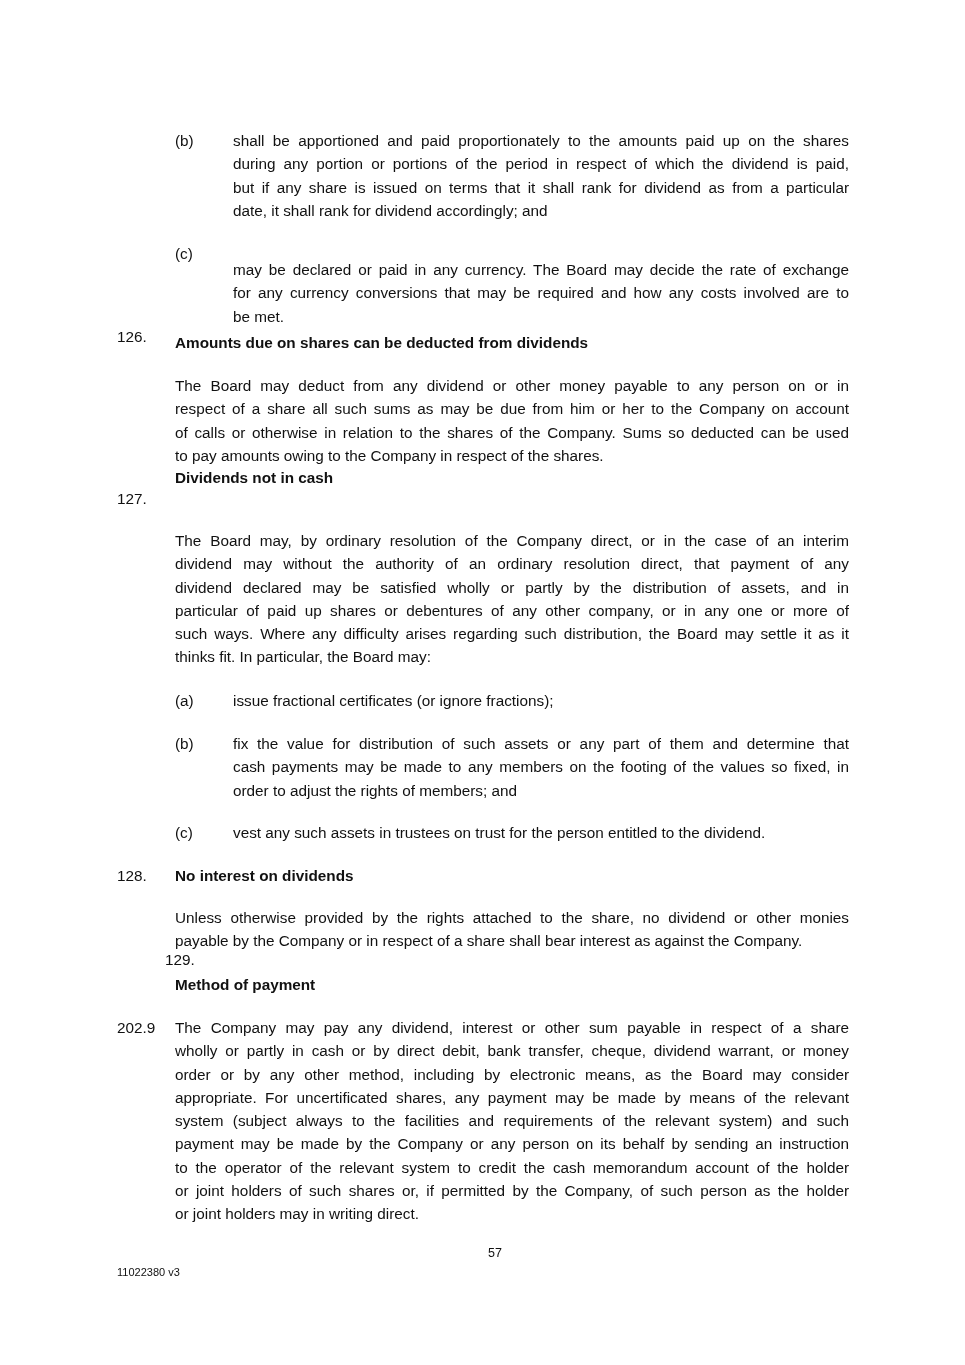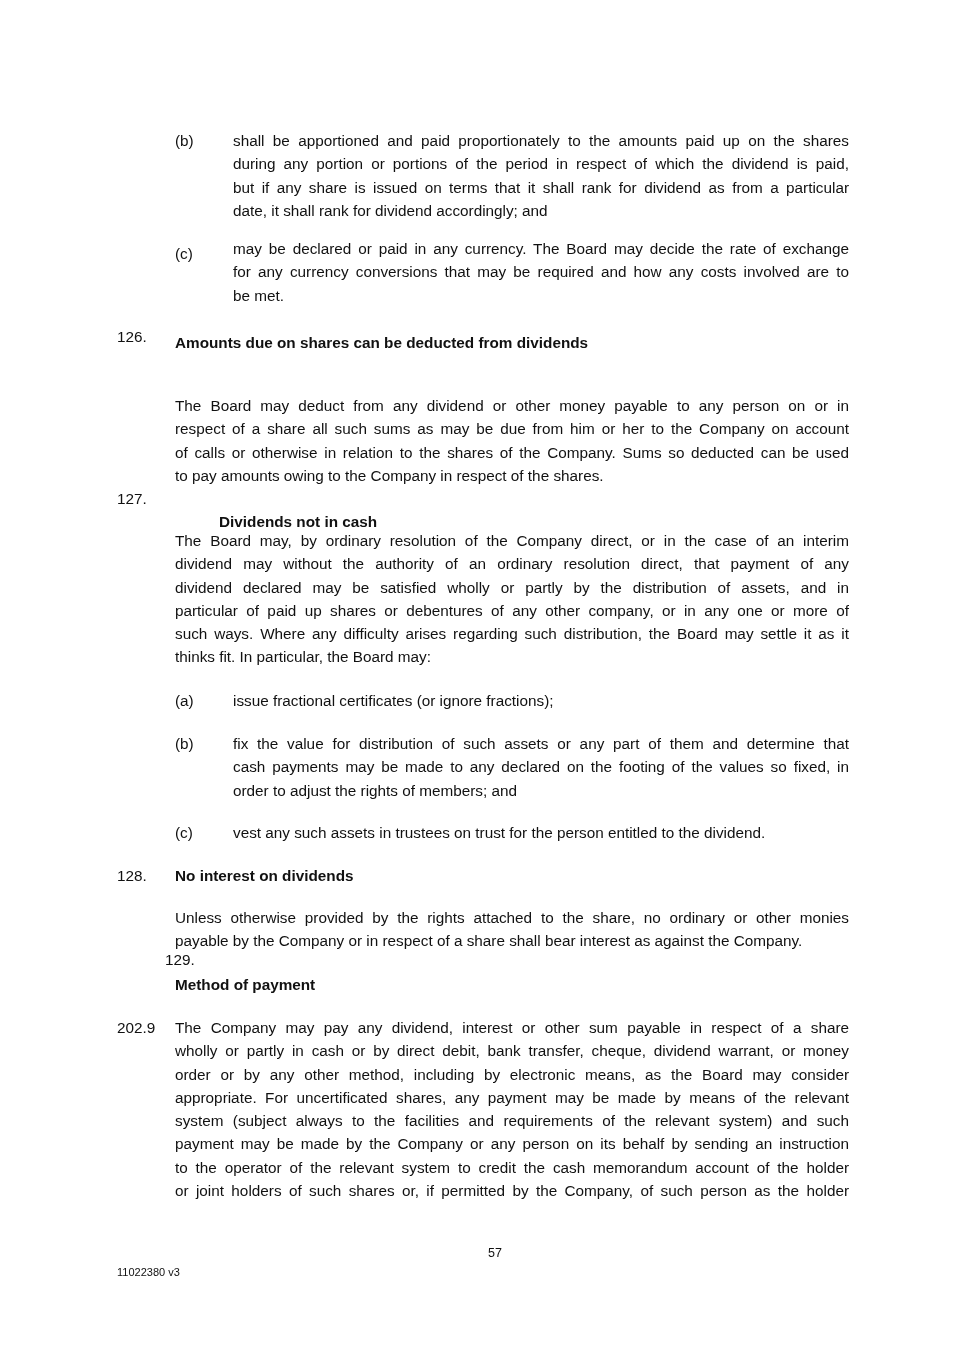--- a/index.html
+++ b/index.html
@@ -79,81 +79,82 @@
 
   <div class="sub-label" style="top:129px;">(b)</div>
   <div class="text-body sub" style="top:129px;">
     <div class="line just">shall be apportioned and paid proportionately to the amounts paid up on the shares</div>
     <div class="line just">during any portion or portions of the period in respect of which the dividend is paid,</div>
     <div class="line just">but if any share is issued on terms that it shall rank for dividend as from a particular</div>
     <div class="line">date, it shall rank for dividend accordingly; and</div>
   </div>
 
   <div class="sub-label" style="top:242px;">(c)</div>
-  <div class="text-body sub" style="top:237px;">
+  <div class="text-body sub" style="top:258px;">
     <div class="line just">may be declared or paid in any currency. The Board may decide the rate of exchange</div>
     <div class="line just">for any currency conversions that may be required and how any costs involved are to</div>
     <div class="line">be met.</div>
   </div>
 
   <div class="num" style="top:325px;">126.</div>
   <div class="heading" style="top:331px;">Amounts due on shares can be deducted from dividends</div>
-  <div class="text-body" style="top:374px;margin-top:20px;">
+  <div class="text-body" style="top:374px;">
     <div class="line just">The Board may deduct from any dividend or other money payable to any person on or in</div>
     <div class="line just">respect of a share all such sums as may be due from him or her to the Company on account</div>
     <div class="line just">of calls or otherwise in relation to the shares of the Company. Sums so deducted can be used</div>
     <div class="line">to pay amounts owing to the Company in respect of the shares.</div>
   </div>
 
   <div class="num" style="top:487px;">127.</div>
-  <div class="heading" style="top:510px;margin-left:44px;">Dividends not in cash</div>
+  <div class="heading" style="top:466px;">Dividends not in cash</div>
   <div class="text-body" style="top:529px;">
     <div class="line just">The Board may, by ordinary resolution of the Company direct, or in the case of an interim</div>
     <div class="line just">dividend may without the authority of an ordinary resolution direct, that payment of any</div>
     <div class="line just">dividend declared may be satisfied wholly or partly by the distribution of assets, and in</div>
     <div class="line just">particular of paid up shares or debentures of any other company, or in any one or more of</div>
     <div class="line just">such ways. Where any difficulty arises regarding such distribution, the Board may settle it as it</div>
     <div class="line">thinks fit. In particular, the Board may:</div>
   </div>
 
   <div class="sub-label" style="top:689px;">(a)</div>
   <div class="text-body sub" style="top:689px;">
     <div class="line">issue fractional certificates (or ignore fractions);</div>
   </div>
 
   <div class="sub-label" style="top:732px;">(b)</div>
   <div class="text-body sub" style="top:732px;">
     <div class="line just">fix the value for distribution of such assets or any part of them and determine that</div>
-    <div class="line just">cash payments may be made to any declared on the footing of the values so fixed, in</div>
+    <div class="line just">cash payments may be made to any members on the footing of the values so fixed, in</div>
     <div class="line">order to adjust the rights of members; and</div>
   </div>
 
   <div class="sub-label" style="top:821px;">(c)</div>
   <div class="text-body sub" style="top:821px;">
     <div class="line">vest any such assets in trustees on trust for the person entitled to the dividend.</div>
   </div>
 
   <div class="num" style="top:864px;">128.</div>
   <div class="heading" style="top:864px;">No interest on dividends</div>
   <div class="text-body" style="top:906px;">
-    <div class="line just">Unless otherwise provided by the rights attached to the share, no ordinary or other monies</div>
+    <div class="line just">Unless otherwise provided by the rights attached to the share, no dividend or other monies</div>
     <div class="line">payable by the Company or in respect of a share shall bear interest as against the Company.</div>
   </div>
 
   <div class="num" style="top:948px;margin-left:48px;">129.</div>
   <div class="heading" style="top:973px;">Method of payment</div>
 
   <div class="num" style="top:1016px;">202.9</div>
   <div class="text-body" style="top:1016px;">
     <div class="line just">The Company may pay any dividend, interest or other sum payable in respect of a share</div>
     <div class="line just">wholly or partly in cash or by direct debit, bank transfer, cheque, dividend warrant, or money</div>
     <div class="line just">order or by any other method, including by electronic means, as the Board may consider</div>
     <div class="line just">appropriate. For uncertificated shares, any payment may be made by means of the relevant</div>
     <div class="line just">system (subject always to the facilities and requirements of the relevant system) and such</div>
     <div class="line just">payment may be made by the Company or any person on its behalf by sending an instruction</div>
     <div class="line just">to the operator of the relevant system to credit the cash memorandum account of the holder</div>
     <div class="line just">or joint holders of such shares or, if permitted by the Company, of such person as the holder</div>
+    <div class="line">or joint holders may in writing direct.</div>
   </div>
 
   <div class="footer-page">57</div>
   <div class="footer-ref">11022380 v3</div>
 
 </div>
 
 </body></html>

